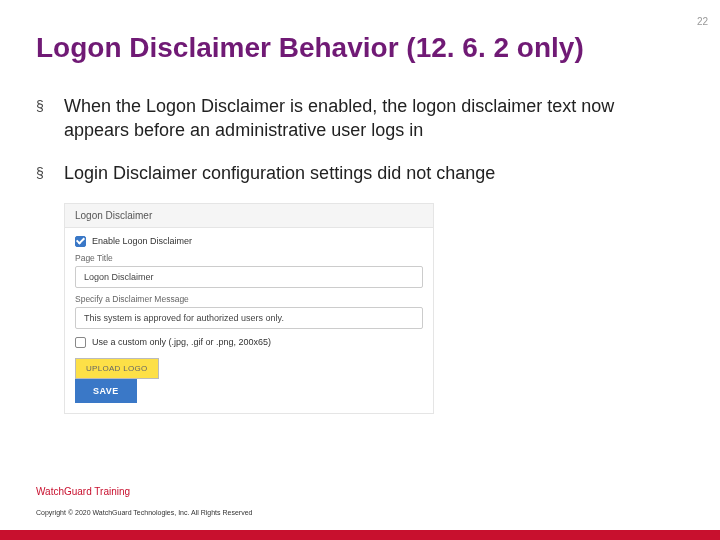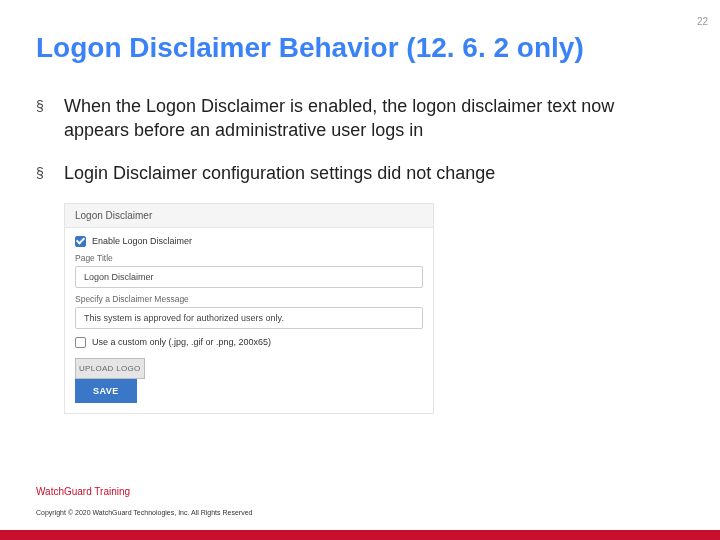--- a/index.html
+++ b/index.html
@@ -1,33 +1,33 @@
 <!DOCTYPE html>
 <html><head>
 <meta charset="utf-8">
 <style>
 *{box-sizing:border-box;margin:0;padding:0}
 body{width:720px;height:540px;background:#fff;font-family:Arial,Helvetica,sans-serif;position:relative;overflow:hidden}
 .page-num{position:absolute;top:16px;right:12px;font-size:10px;color:#999}
-.title{position:absolute;top:32px;left:36px;font-size:28px;font-weight:bold;color:#3b82f6}
+.title{position:absolute;top:32px;left:36px;font-size:28px;font-weight:bold;color:#701a75}
 .content{position:absolute;top:94px;left:36px;right:40px}
 .bullet{display:flex;margin-bottom:18px;font-size:18px;color:#222;line-height:1.35}
 .bullet .marker{width:28px;flex:0 0 28px;font-size:14px;color:#444;padding-top:3px}
 .panel{margin-left:28px;width:370px;border:1px solid #e5e5e5}
 .panel-head{background:#f5f5f5;font-size:10px;color:#555;padding:6px 10px;border-bottom:1px solid #e5e5e5}
 .panel-body{padding:8px 10px 10px}
 .row{display:flex;align-items:center;font-size:9px;color:#333;margin-bottom:6px}
 .cb{width:11px;height:11px;border:1px solid #3a78c7;border-radius:2px;background:#3a78c7;margin-right:6px;position:relative;flex:0 0 11px}
 .cb::after{content:"";position:absolute;left:2px;top:-1px;width:3px;height:6px;border:solid #fff;border-width:0 2px 2px 0;transform:rotate(45deg)}
 .cb.empty{background:#fff;border-color:#888}
 .cb.empty::after{display:none}
 .lbl-sm{font-size:8.5px;color:#666;margin:4px 0 3px}
 .inp{border:1px solid #ccc;border-radius:2px;font-size:9px;color:#444;padding:5px 8px;margin-bottom:6px}
 .inp.ta{min-height:16px}
-.upload{display:inline-block;border:1px solid #bbb;background:#e5e5e5;font-size:8px;color:#666;padding:5px 3px;margin-top:4px;letter-spacing:.3px}
+.upload{display:inline-block;border:1px solid #bbb;background:#fde047;font-size:8px;color:#666;padding:5px 10px;margin-top:4px;letter-spacing:.3px}
 .save{display:inline-block;background:#3a78c7;color:#fff;font-size:9px;font-weight:bold;padding:7px 18px;letter-spacing:.5px}
 .footer{position:absolute;left:36px;bottom:24px}
 .train{font-size:10px;color:#c8102e;margin-bottom:12px}
 .copy{font-size:7px;color:#333}
 .redbar{position:absolute;left:0;right:0;bottom:0;height:10px;background:#c8102e}
 </style>
 </head>
 <body>
 
 <div class="page-num">22</div>

